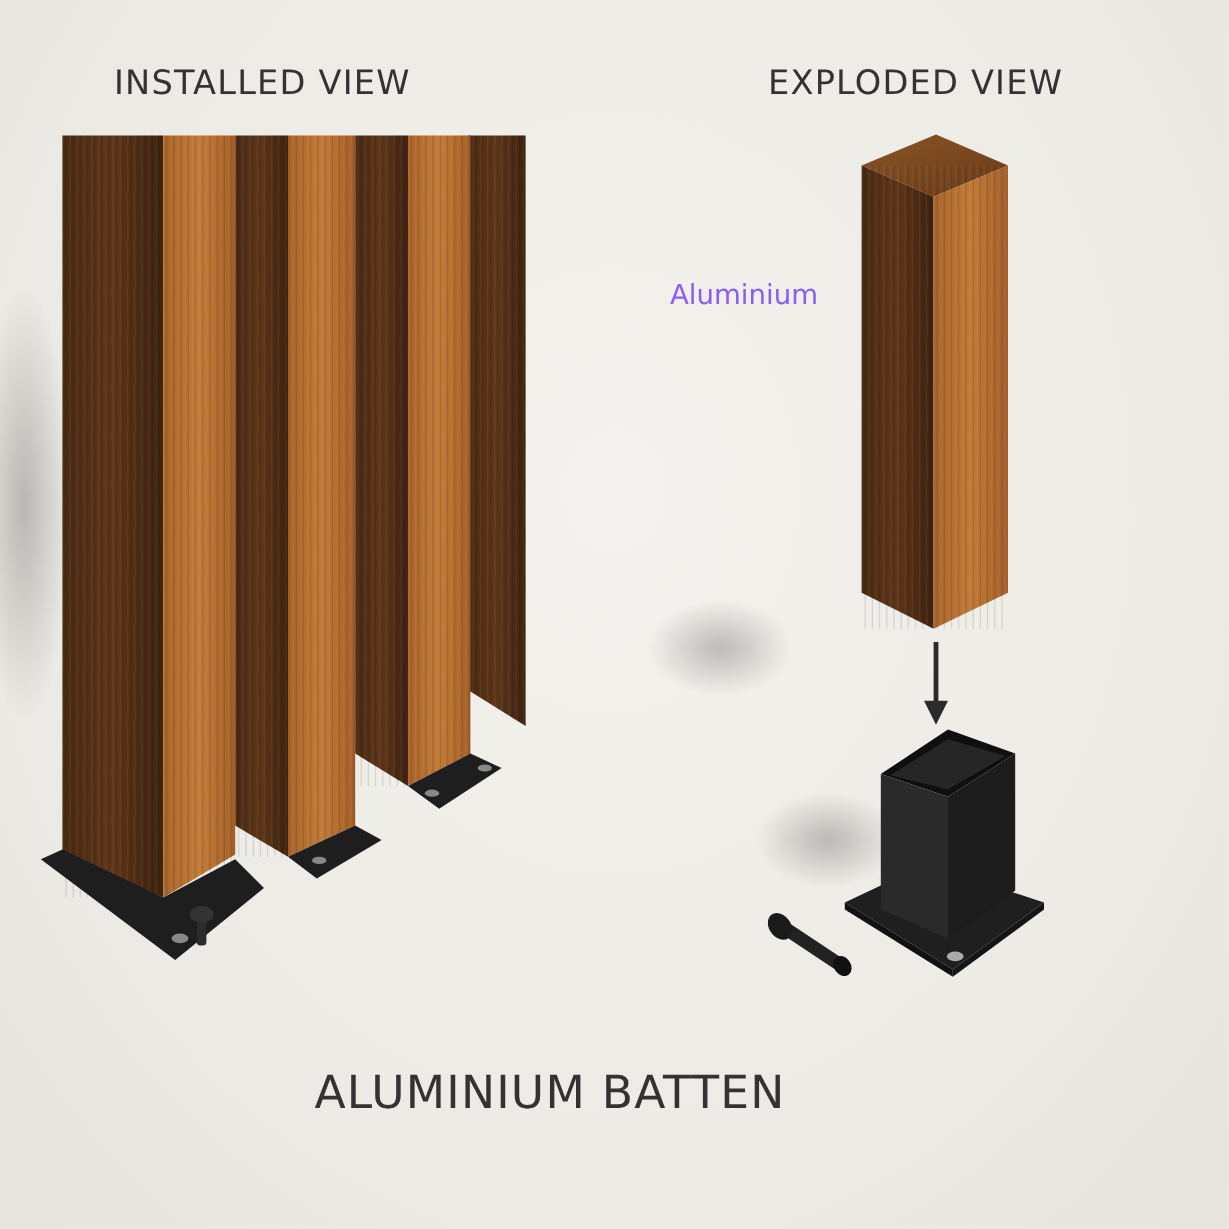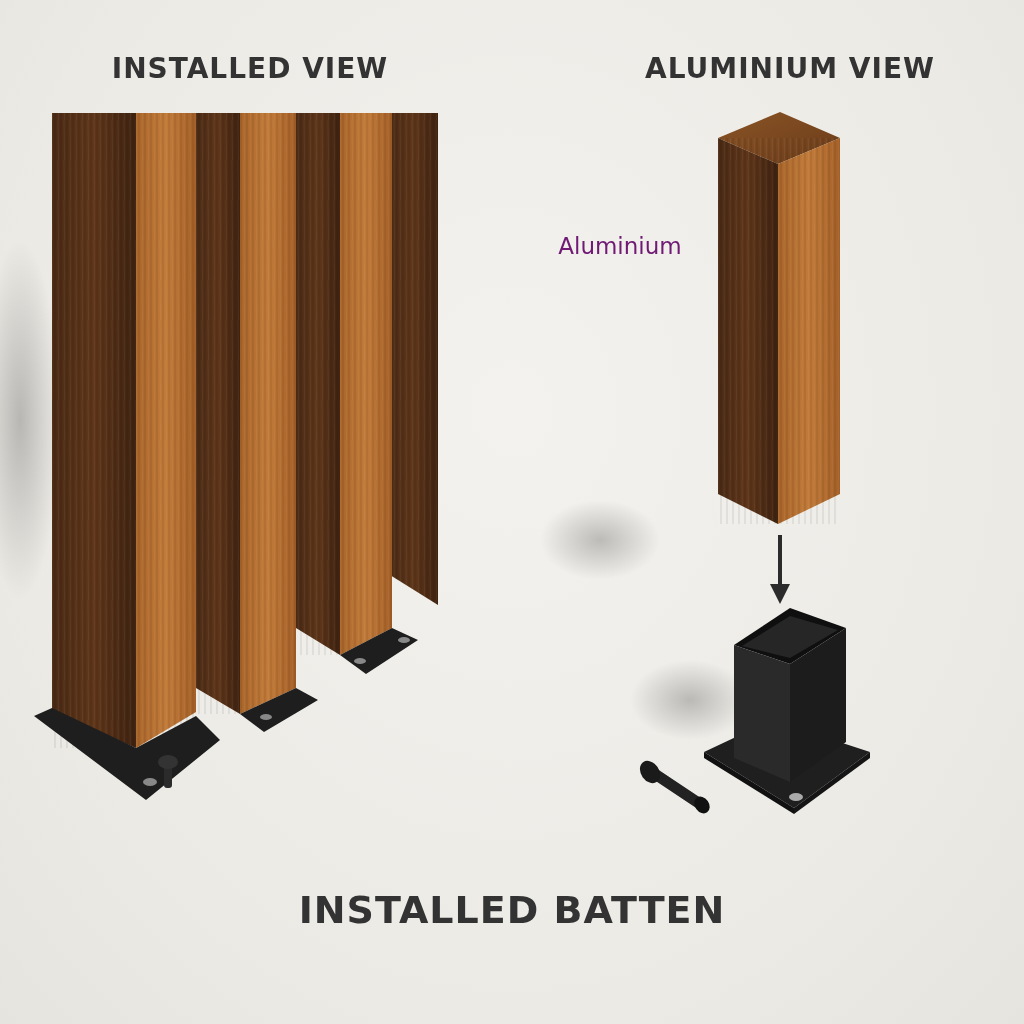--- a/index.html
+++ b/index.html
@@ -1,38 +1,38 @@
 <!DOCTYPE html>
 <html><head>
 <meta charset="utf-8">
 <style>
   html,body{margin:0;padding:0;}
   body{width:1024px;height:1024px;background:#efeeea;position:relative;overflow:hidden;font-family:"DejaVu Sans","Liberation Sans",sans-serif;color:#2b2b2b;}
   .bg{position:absolute;inset:0;background:radial-gradient(ellipse at 50% 40%,#f3f2ee 0%,#eceae5 70%,#e6e4de 100%);}
-  .title{position:absolute;font-weight:bold;letter-spacing:1px;color:#333;text-align:center;}
+  .title{position:absolute;font-weight:normal;letter-spacing:1px;color:#333;text-align:left;}
   .t-installed{left:95px;top:52px;width:310px;font-size:28px;}
   .t-exploded{left:640px;top:52px;width:300px;font-size:28px;}
   .t-main{left:262px;top:885px;width:500px;font-size:38px;line-height:50px;}
-  .label{position:absolute;left:530px;top:228px;width:180px;text-align:center;font-size:23px;line-height:36px;color:#701a75;}
+  .label{position:absolute;left:530px;top:228px;width:180px;text-align:center;font-size:23px;line-height:36px;color:#8b5cf6;}
   svg{position:absolute;left:0;top:0;}
 </style>
 </head>
 <body>
 
 <div class="bg"></div>
 
 <div class="title t-installed">INSTALLED VIEW</div>
-<div class="title t-exploded">ALUMINIUM VIEW</div>
+<div class="title t-exploded">EXPLODED VIEW</div>
 
 <div class="label">
   <div>Aluminium</div>
 </div>
 
 <div class="title t-main">
-  <div>INSTALLED BATTEN</div>
+  <div>ALUMINIUM BATTEN</div>
 </div>
 
 <svg width="1024" height="1024" viewBox="0 0 1024 1024">
   <defs>
     <linearGradient id="woodLight" x1="0" x2="1" y1="0" y2="0">
       <stop offset="0" stop-color="#a9652a"></stop>
       <stop offset="0.5" stop-color="#c17a38"></stop>
       <stop offset="1" stop-color="#a45f27"></stop>
     </linearGradient>
     <linearGradient id="woodDark" x1="0" x2="1" y1="0" y2="0">

